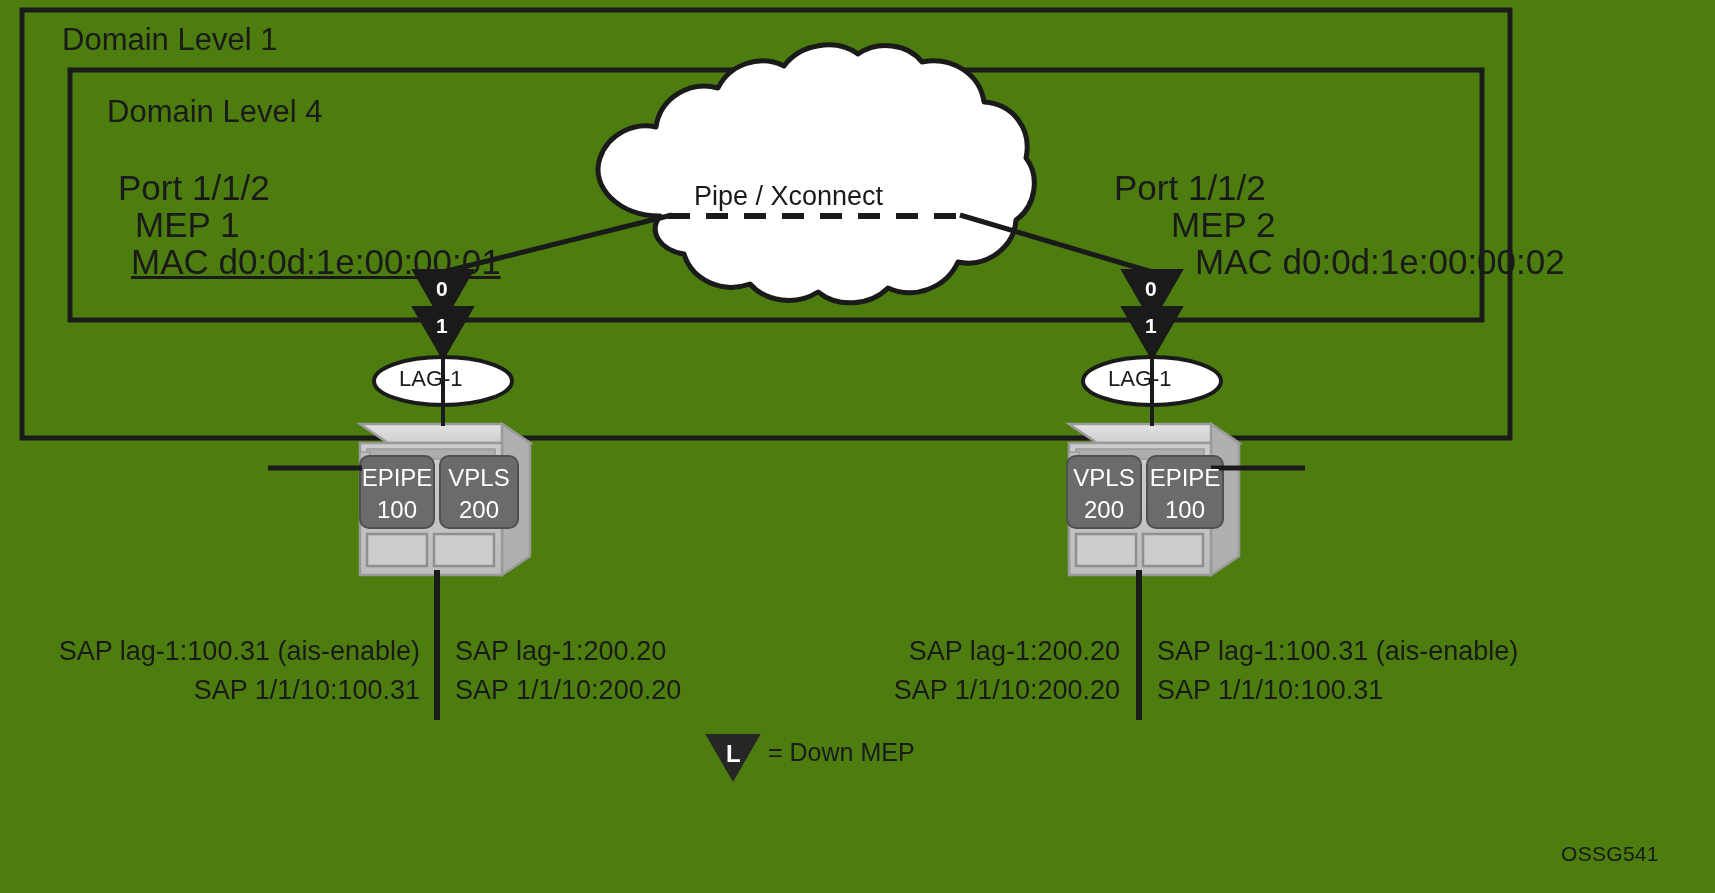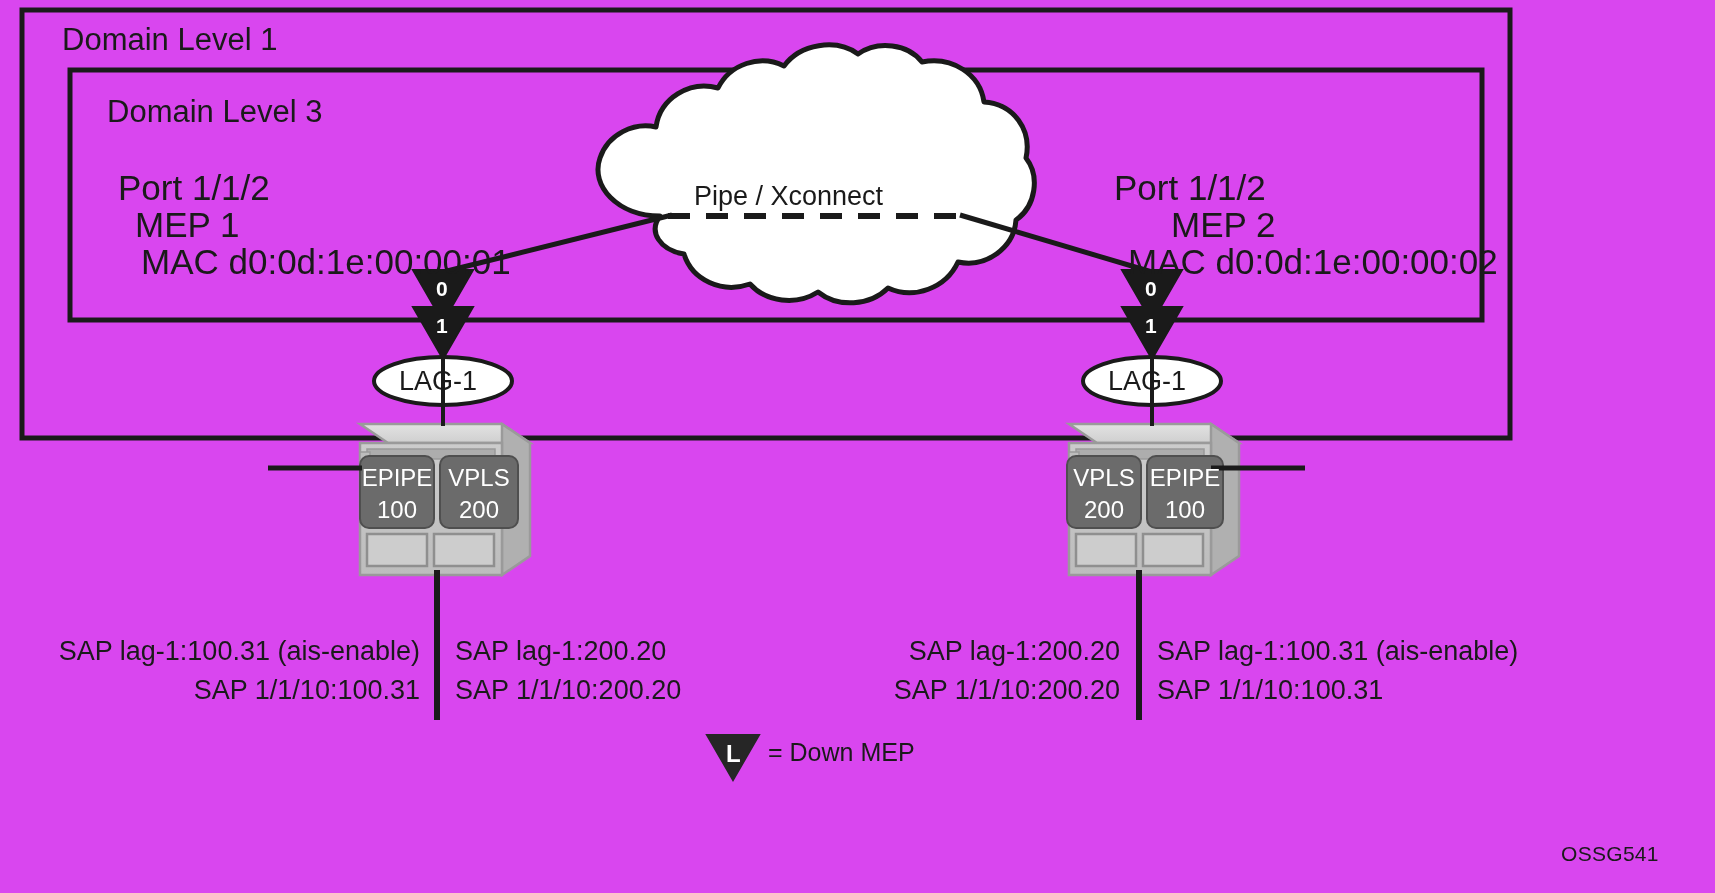--- a/index.html
+++ b/index.html
@@ -8,21 +8,21 @@
     background: #ffffff;
   }
   body {
     font-family: "Liberation Sans", sans-serif;
     color: #1a1a1a;
   }
   #canvas {
     position: relative;
     width: 1715px;
     height: 893px;
-    background: #d946ef;
+    background: #4d7c0f;
     overflow: hidden;
   }
   #svg-layer {
     position: absolute;
     left: 0;
     top: 0;
     width: 1715px;
     height: 893px;
   }
   .txt {
@@ -44,21 +44,21 @@
   .info-line {
     font-size: 35px;
   }
   .cloud-label {
     font-size: 27px;
     left: 694px;
     top: 175px;
     margin-top: 8px;
   }
   .lag-label {
-    font-size: 27px;
+    font-size: 22px;
   }
   .sap-line {
     font-size: 27px;
   }
   .legend-label {
     font-size: 25px;
     left: 768px;
     top: 740px;
   }
   .figure-id {
@@ -176,29 +176,29 @@
     <line x1="1211" y1="468" x2="1305" y2="468" stroke="#1a1a1a" stroke-width="5"></line>
 
     <line x1="437" y1="570" x2="437" y2="720" stroke="#1a1a1a" stroke-width="6"></line>
     <line x1="1139" y1="570" x2="1139" y2="720" stroke="#1a1a1a" stroke-width="6"></line>
 
     <polygon points="707,735 759,735 733,780" fill="#262626" stroke="#262626" stroke-width="2"></polygon>
   </svg>
 
   <div class="txt domain1-title">Domain Level 1</div>
 
-  <div class="txt domain0-title">Domain Level 3</div>
+  <div class="txt domain0-title">Domain Level 4</div>
 
   <div class="txt info-line" style="left:118px; top:170px;">Port 1/1/2</div>
   <div class="txt info-line" style="left:135px; top:207px;">MEP 1</div>
-  <div class="txt info-line" style="left:141px; top:244px;">MAC d0:0d:1e:00:00:01</div>
+  <div class="txt info-line" style="left:131px; top:244px;text-decoration:underline;">MAC d0:0d:1e:00:00:01</div>
 
   <div class="txt info-line" style="left:1114px; top:170px;">Port 1/1/2</div>
   <div class="txt info-line" style="left:1131px; top:207px;margin-left:40px;">MEP 2</div>
-  <div class="txt info-line" style="left:1128px; top:244px;">MAC d0:0d:1e:00:00:02</div>
+  <div class="txt info-line" style="left:1195px; top:244px;">MAC d0:0d:1e:00:00:02</div>
 
   <div class="txt cloud-label">Pipe / Xconnect</div>
 
   <div class="mep-num" style="left:436px; top:277px;">0</div>
   <div class="mep-num" style="left:436px; top:314px;">1</div>
 
   <div class="mep-num" style="left:1145px; top:277px;">0</div>
   <div class="mep-num" style="left:1145px; top:314px;">1</div>
 
   <div class="txt lag-label" style="left:399px; top:368px;">LAG-1</div>

